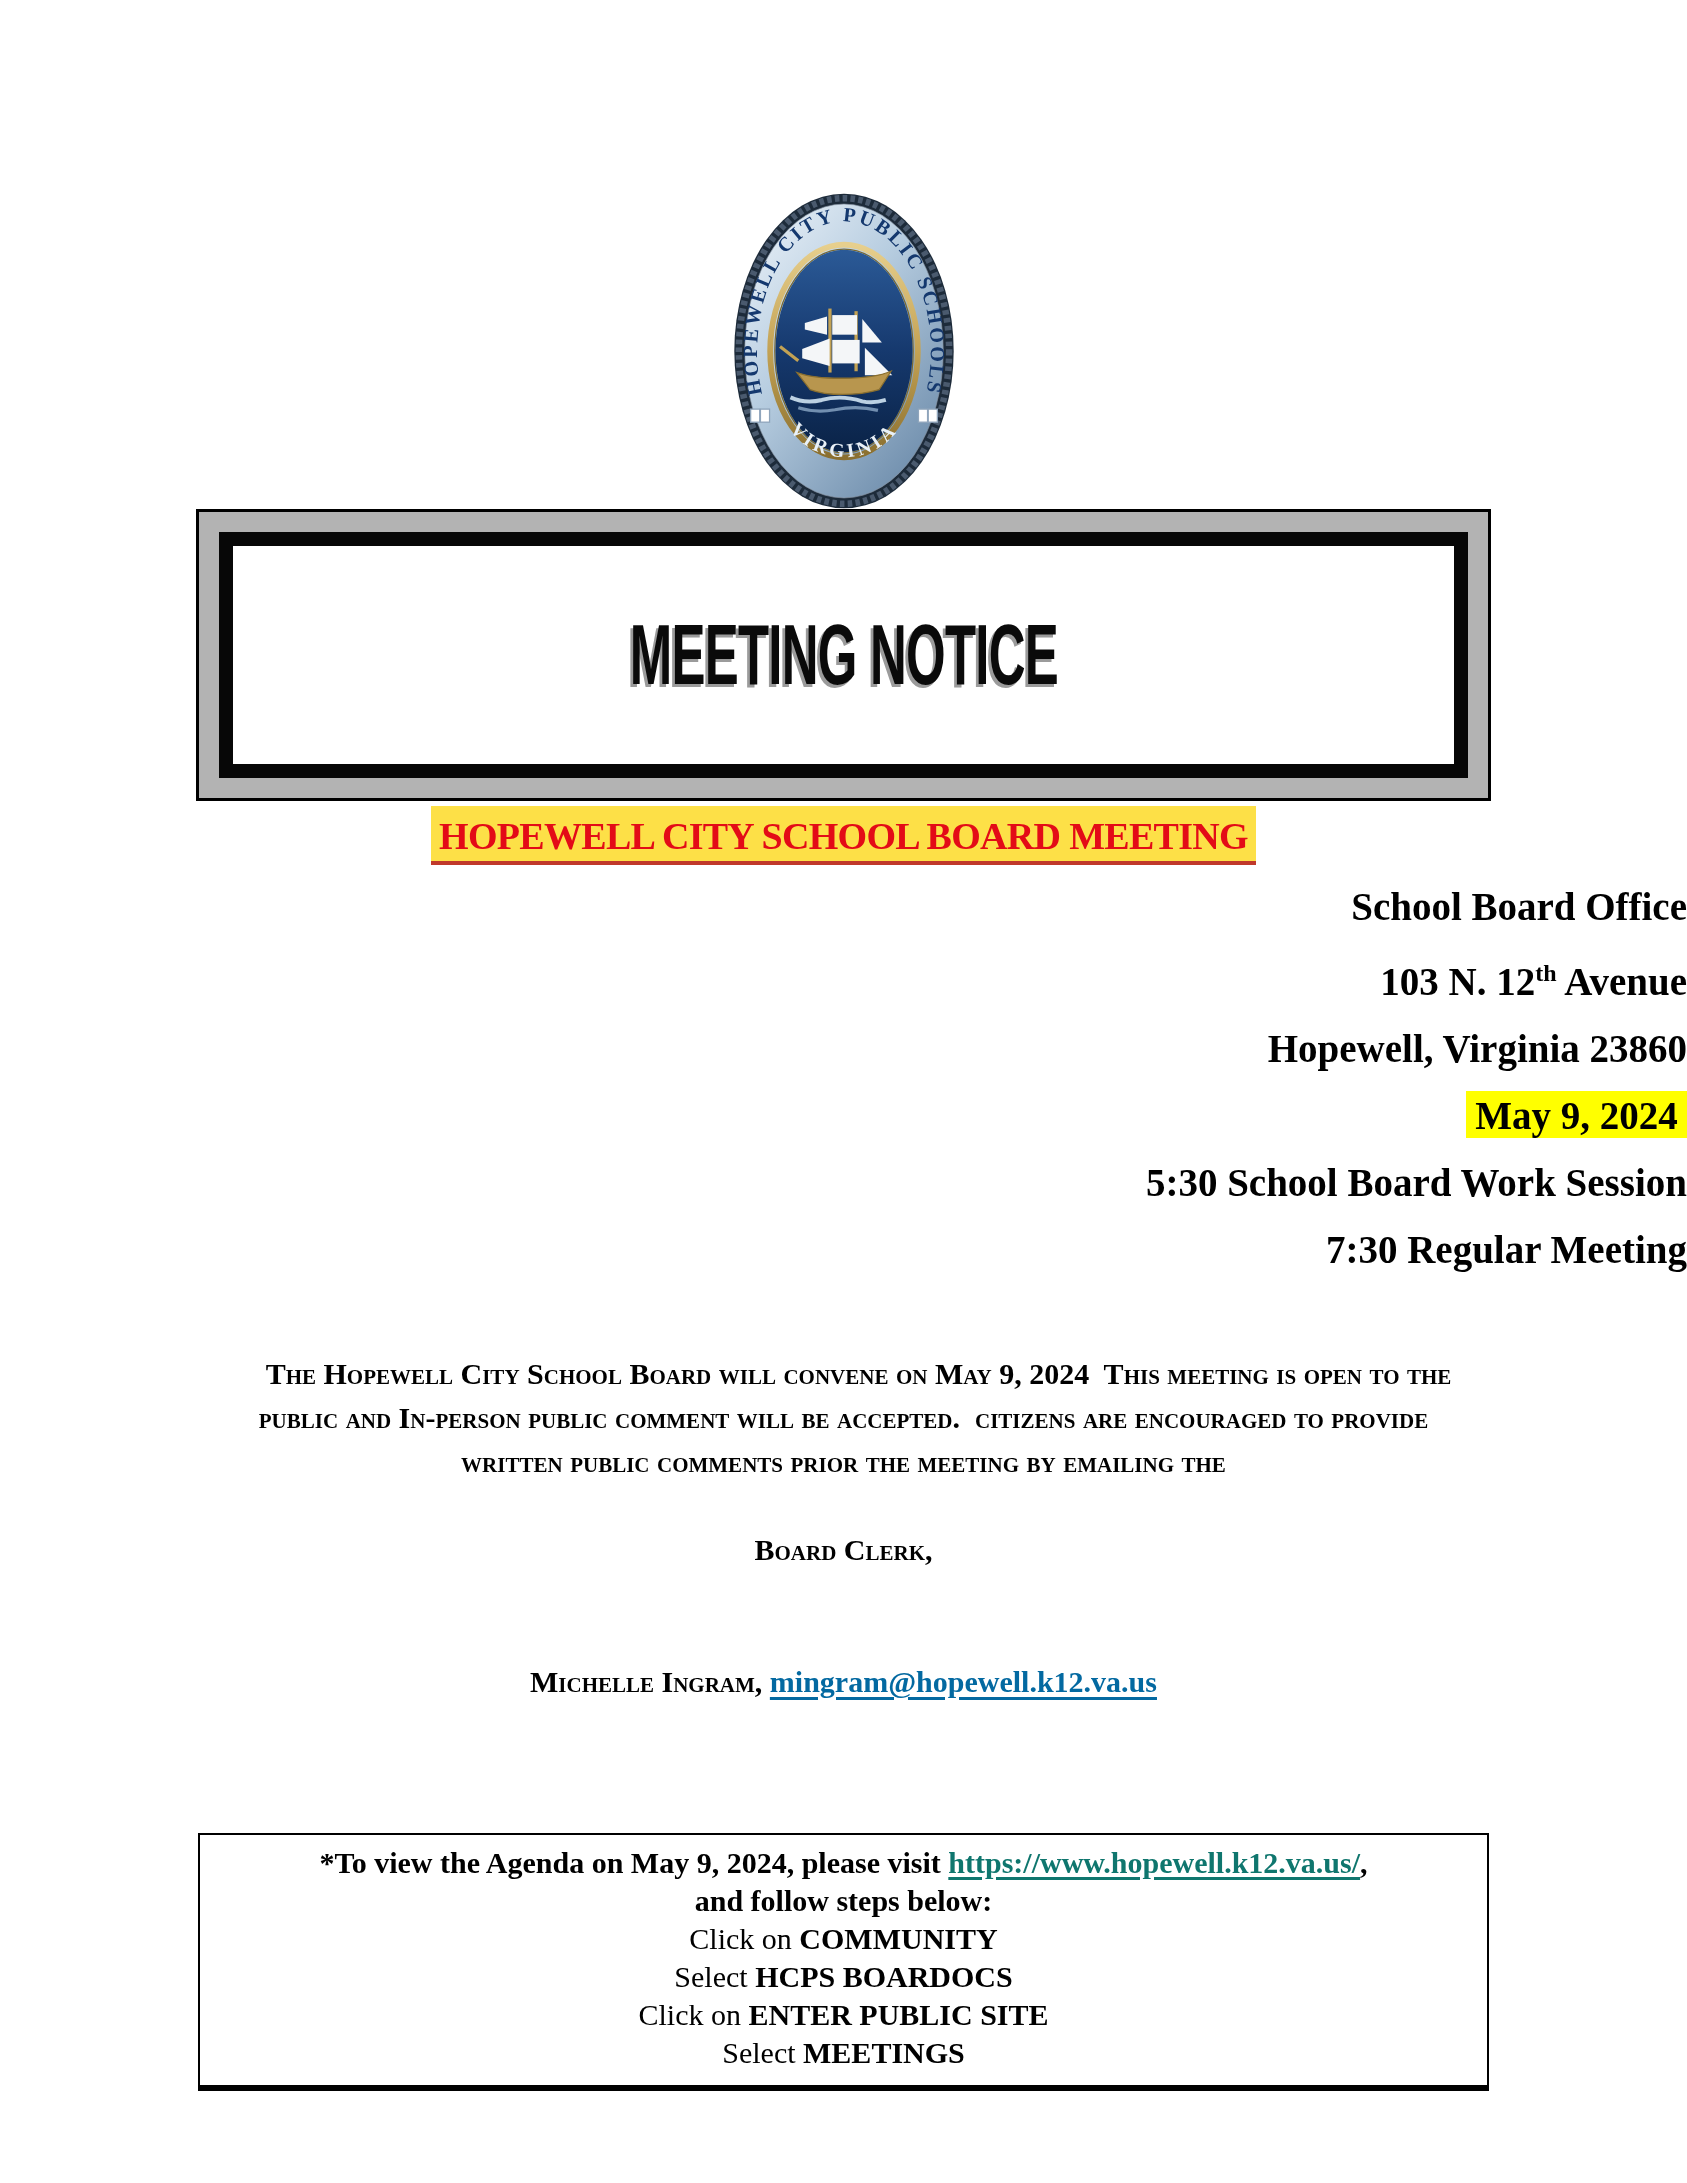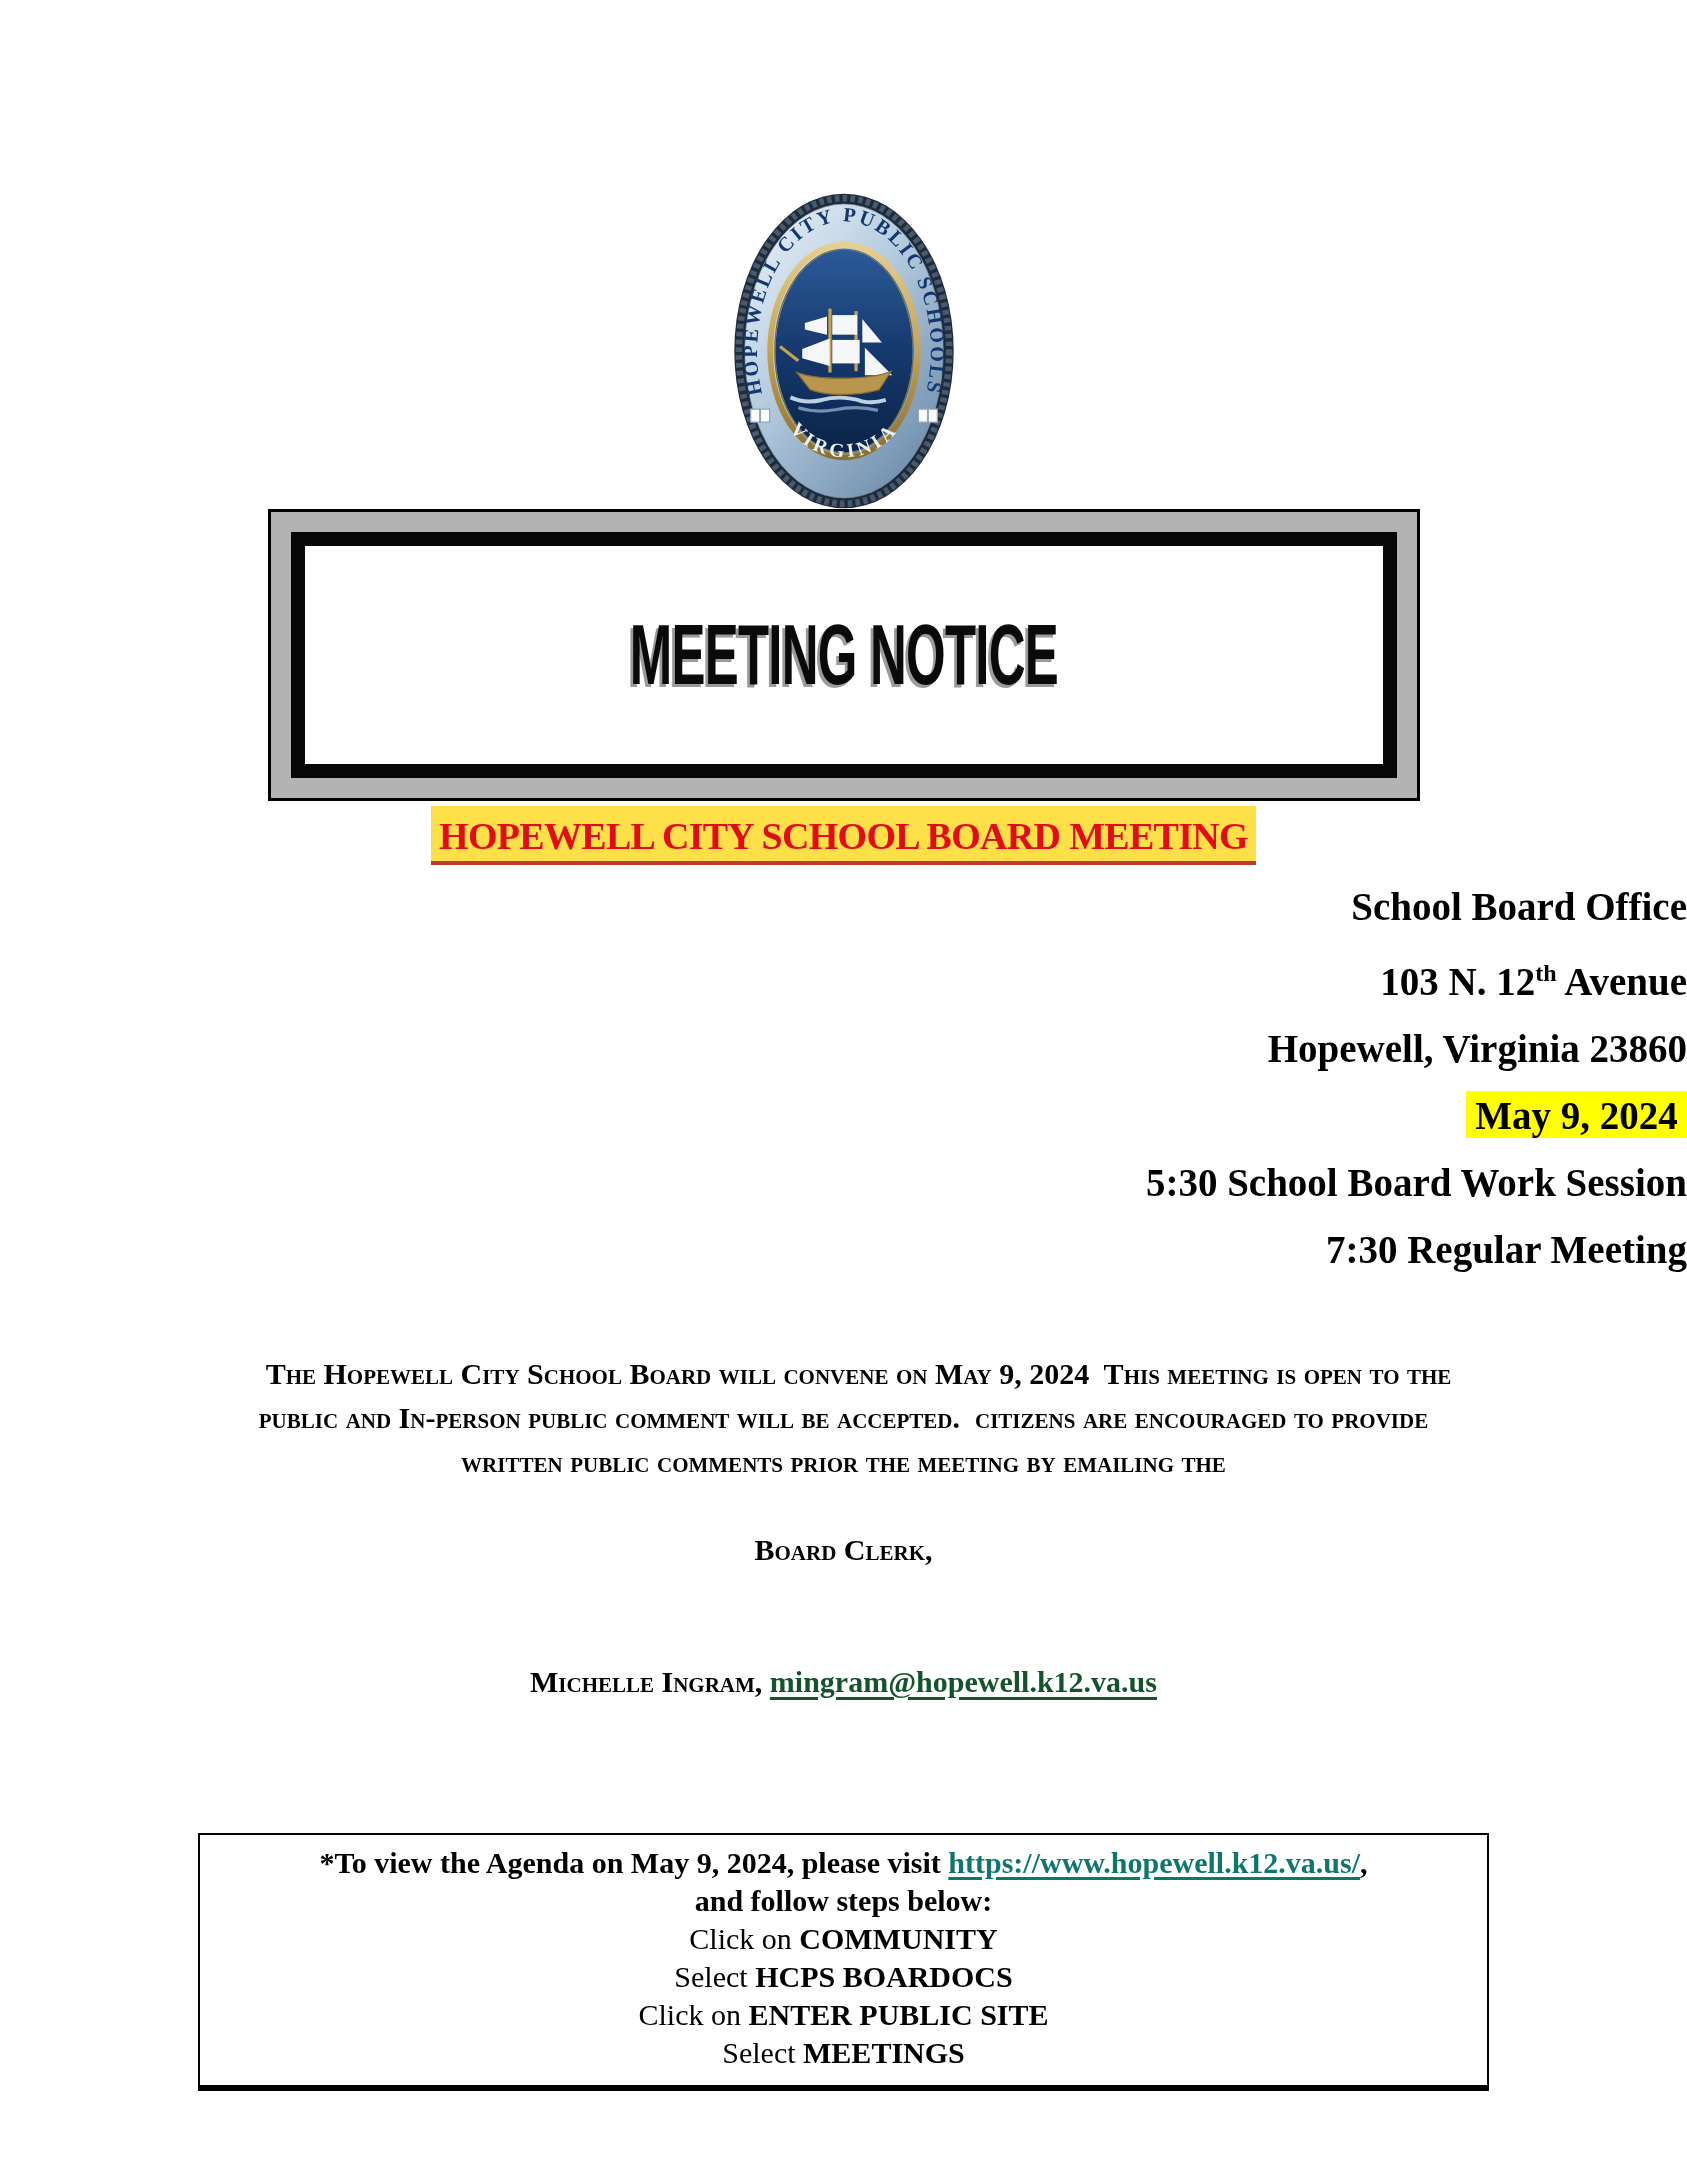--- a/index.html
+++ b/index.html
@@ -14,21 +14,21 @@
     text-align: center;
     overflow: hidden;
     padding-top: 192px;
     box-sizing: border-box;
   }
   
   .seal { display: block; margin: 0 auto; width: 222px; height: 318px; }
 
   
   .notice-frame {
-    width: 1152px; height: 292px;
+    width: 1295px; height: 292px;
     margin: -1.3px auto 0;
     box-sizing: border-box;
     border: 3.3px solid #000000;
     background: #b3b3b3;
     padding: 20px;
   }
   .notice-frame-inner {
     width: 100%; height: 100%;
     box-sizing: border-box;
     border: 14px solid #070707;
@@ -82,21 +82,21 @@
     width: 1277px;
     margin: 25px auto 0;
     font-size: 30px;
     font-weight: bold;
     line-height: 44px;
     font-variant: small-caps;
     white-space: pre-wrap;
   }
   .announcement .contact-email {
     font-variant: normal;
-    color: #14532d;
+    color: #0369a1;
     text-decoration: underline;
     text-decoration-thickness: 2.6px;
     text-underline-offset: 4.6px;
   }
 
   
   .agenda-box {
     width: 1291px;
     box-sizing: border-box;
     margin: 41px auto 0;

